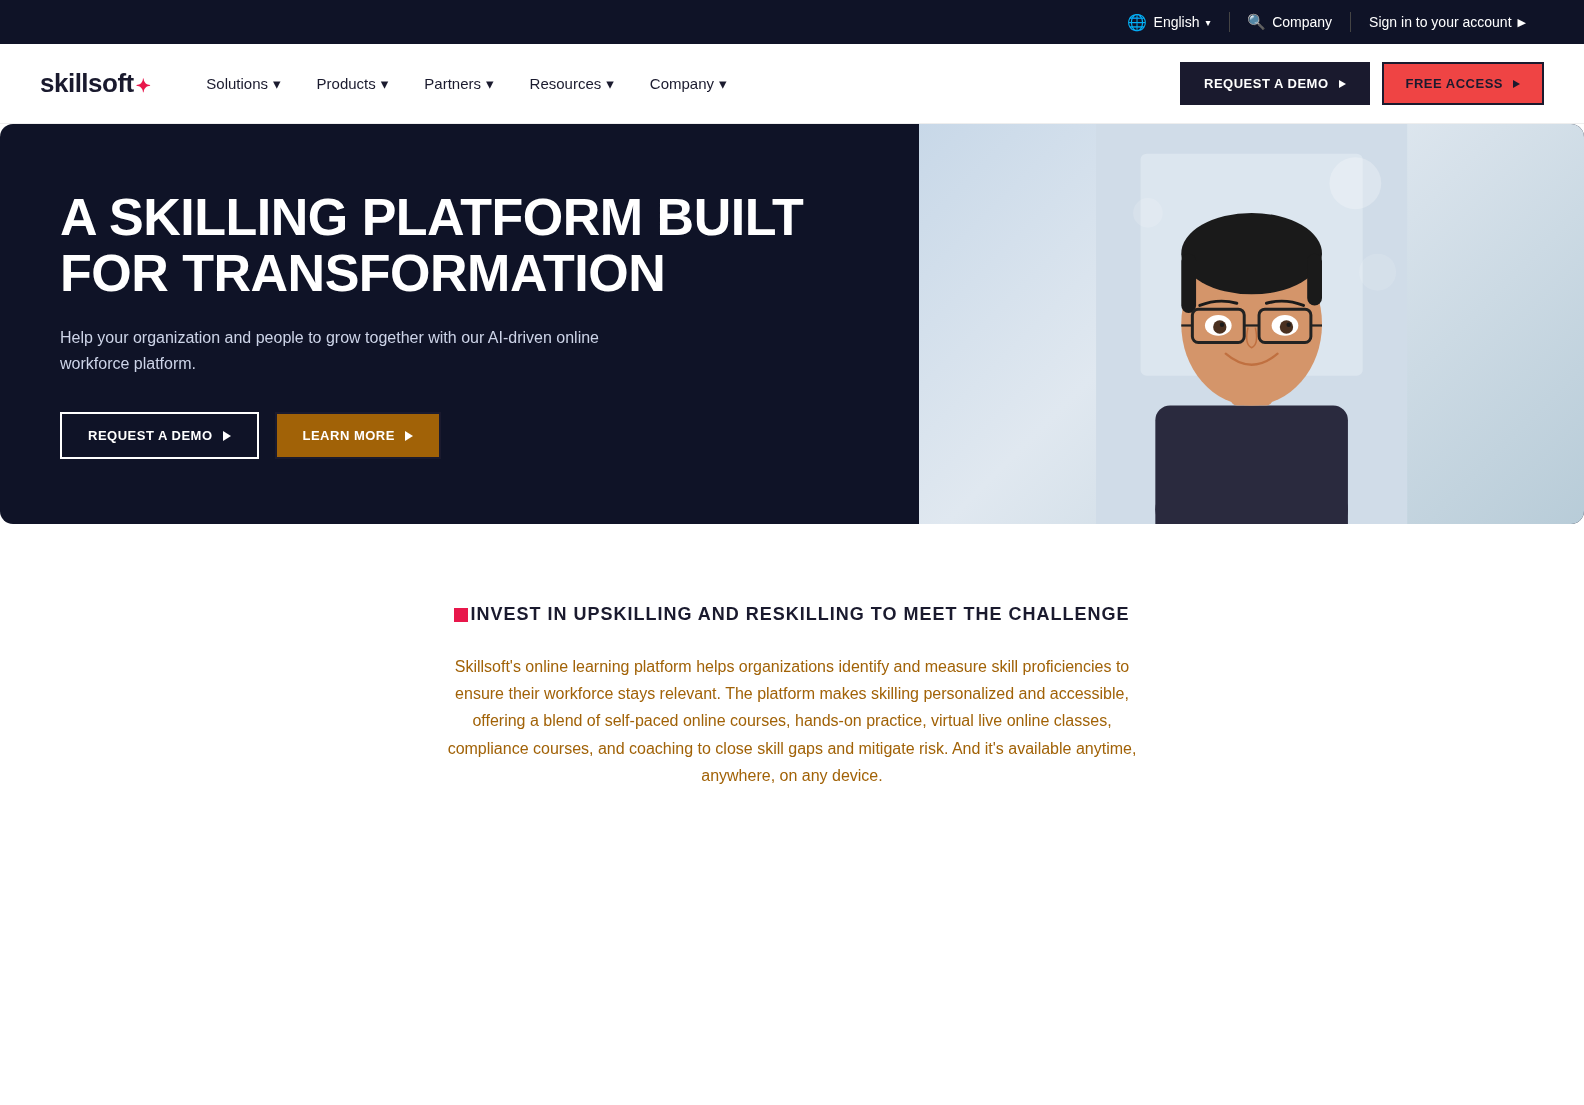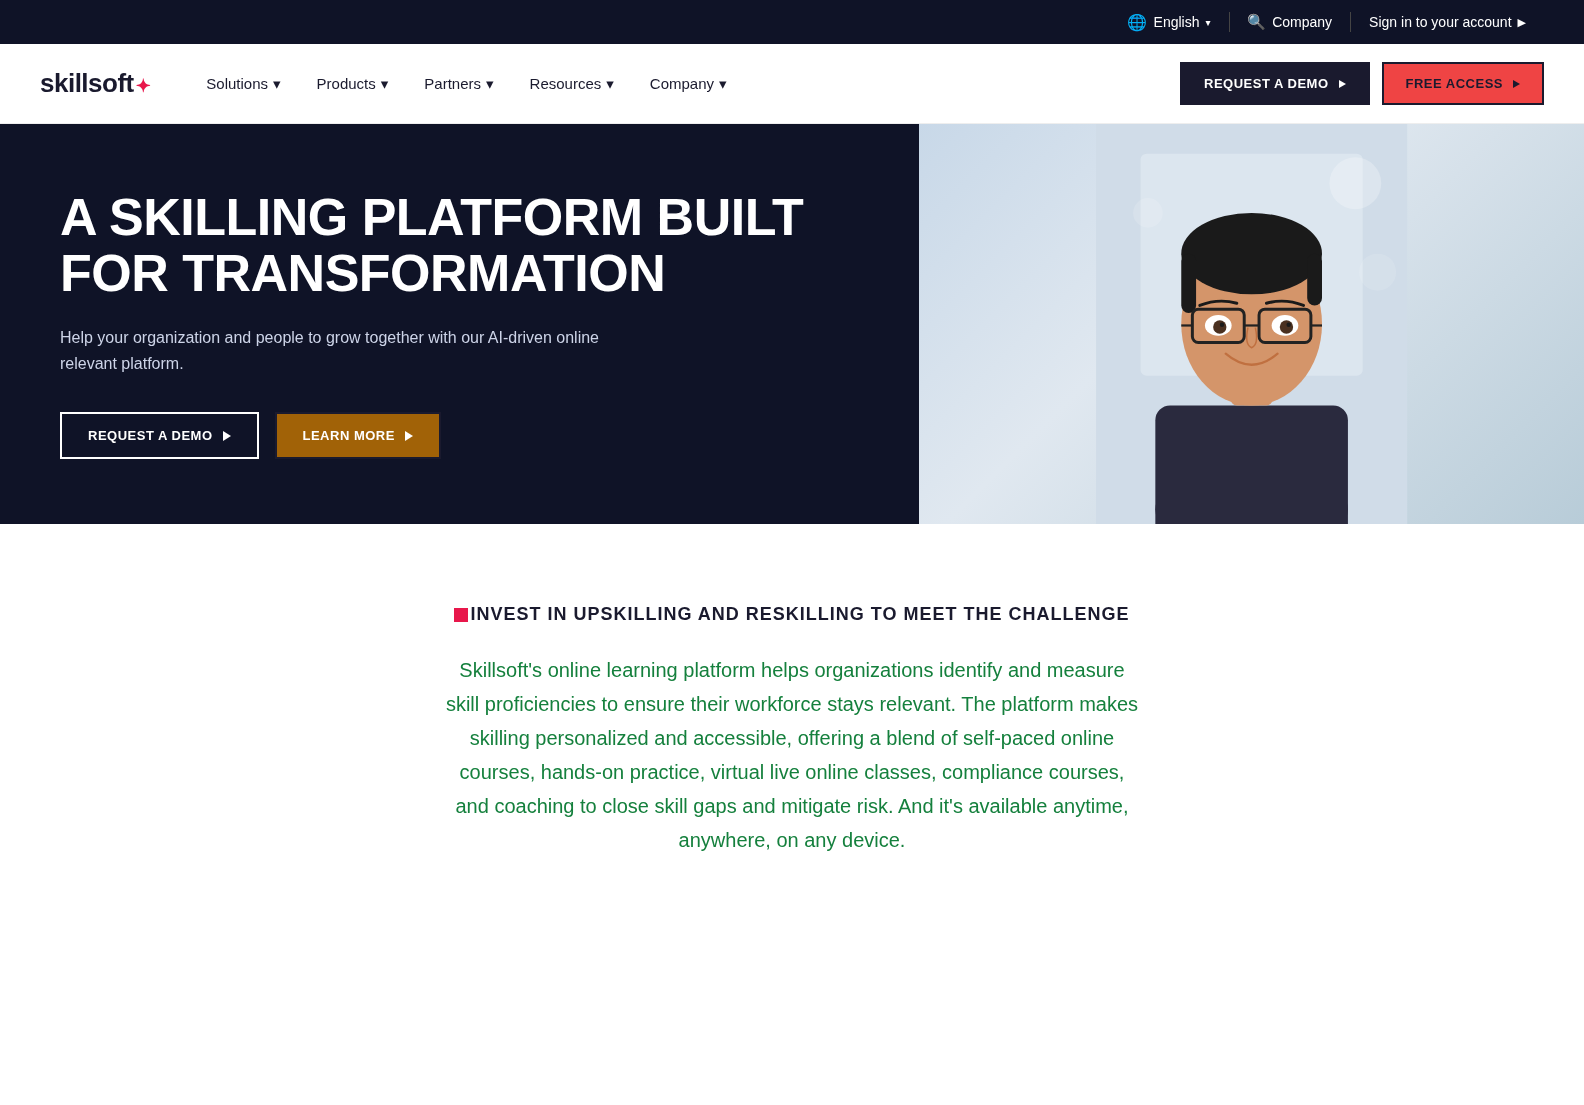--- a/index.html
+++ b/index.html
@@ -118,20 +118,21 @@
     }
 
     
     .hero {
       background: #0f1327;
       display: flex;
       align-items: stretch;
       min-height: 400px;
       position: relative;
       overflow: hidden;
+      border-radius: 13px;
     }
     .hero-content {
       flex: 0 0 58%;
       padding: 60px 60px 60px 60px;
       display: flex;
       flex-direction: column;
       justify-content: center;
       z-index: 1;
     }
     .hero-title {
@@ -226,22 +227,22 @@
       text-transform: uppercase;
       margin-bottom: 28px;
     }
     .section-subtitle-square {
       width: 14px;
       height: 14px;
       background: #e8174b;
       flex-shrink: 0;
     }
     .section-body {
-      font-size: 20px;
-      color: #15803d;
+      font-size: 16px;
+      color: #a16207;
       line-height: 1.7;
       max-width: 700px;
       margin: 13px auto;
     }
 
     
     .play-triangle {
       display: inline-block;
       width: 0;
       height: 0;
@@ -315,21 +316,21 @@
     <button class="btn-free">
       <span>FREE ACCESS</span>
       <span class="play-triangle-sm"></span>
     </button>
   </div>
 </nav>
 
 <section class="hero">
   <div class="hero-content">
     <h1 class="hero-title">A SKILLING PLATFORM BUILT FOR TRANSFORMATION</h1>
-    <p class="hero-subtitle">Help your organization and people to grow together with our AI-driven online relevant platform.</p>
+    <p class="hero-subtitle">Help your organization and people to grow together with our AI-driven online workforce platform.</p>
     <div class="hero-buttons">
       <button class="btn-hero-demo">
         <span>REQUEST A DEMO</span>
         <span class="play-triangle"></span>
       </button>
       <button class="btn-hero-learn">
         <span>LEARN MORE</span>
         <span class="play-triangle"></span>
       </button>
     </div>

